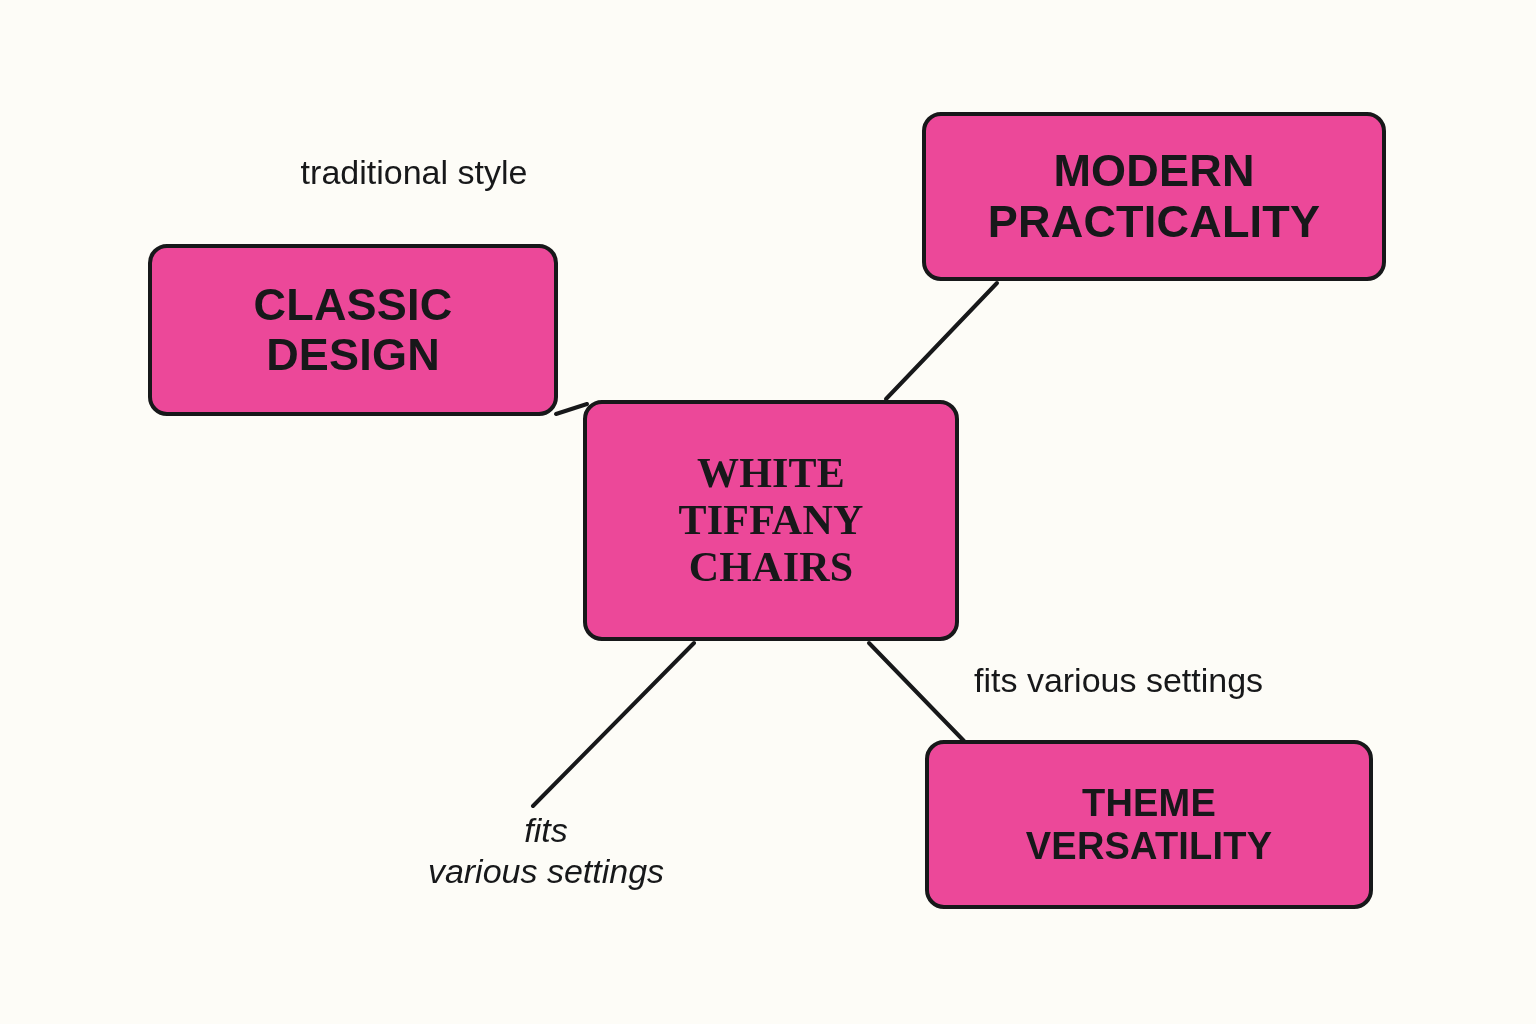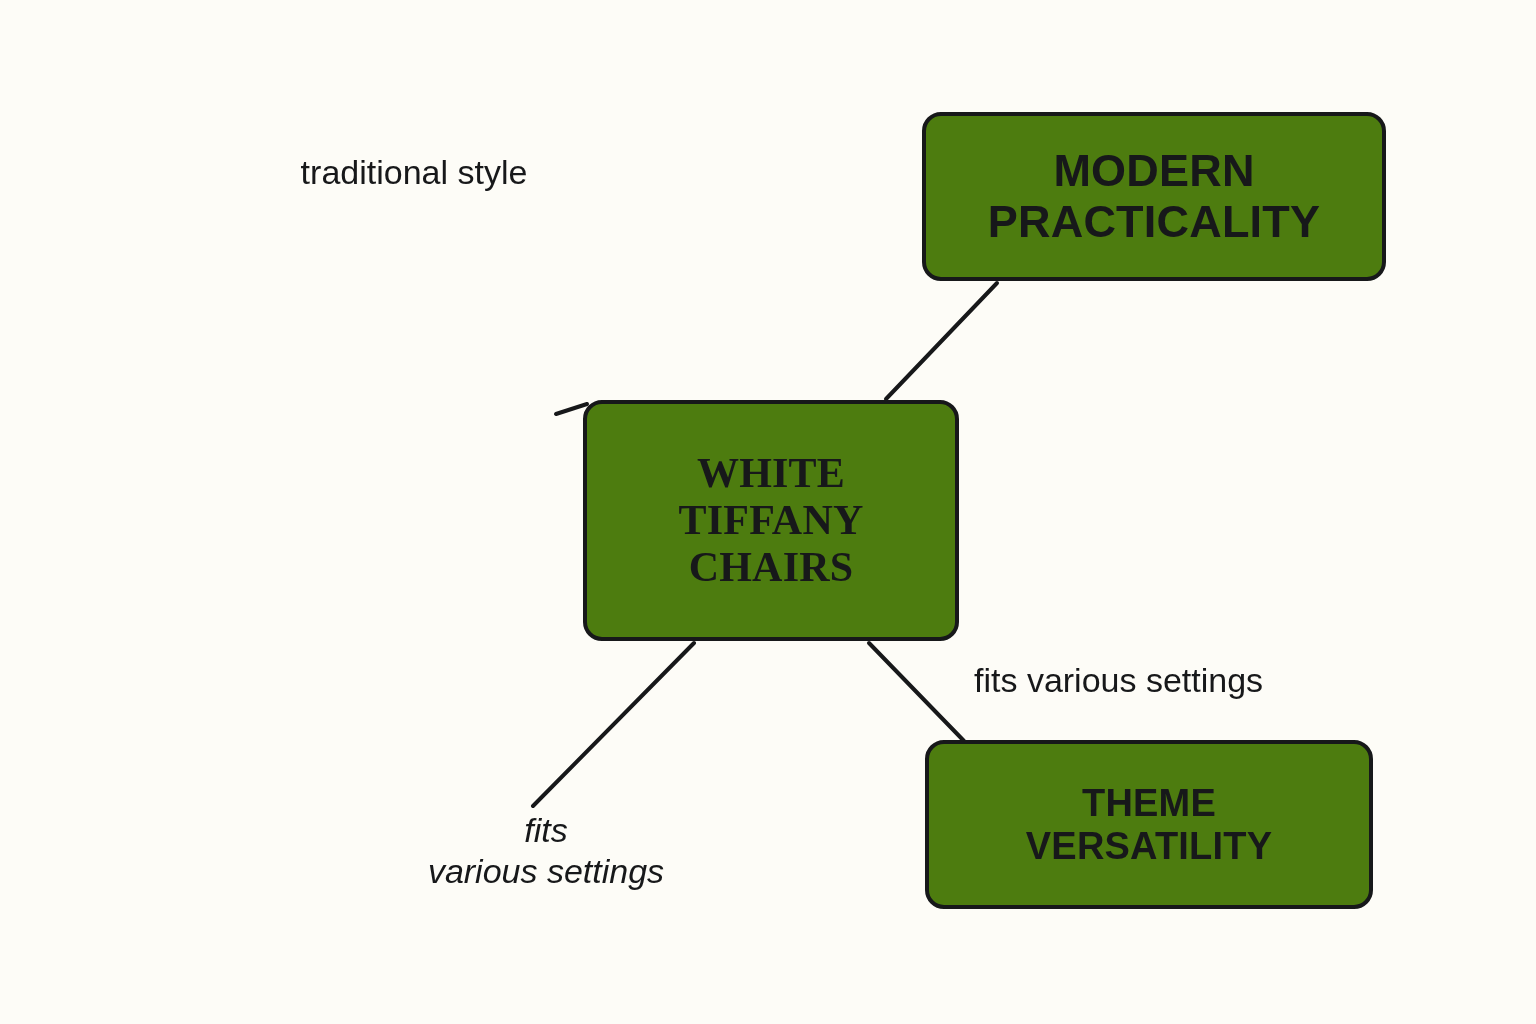--- a/index.html
+++ b/index.html
@@ -26,21 +26,21 @@
     top: 0;
     width: 1536px;
     height: 1024px;
     pointer-events: none;
   }
   .node {
     position: absolute;
     box-sizing: border-box;
     border: 4px solid #17181A;
     border-radius: 19px;
-    background: #4d7c0f;
+    background: #ec4899;
     display: flex;
     align-items: center;
     justify-content: center;
     text-align: center;
     z-index: 2;
   }
   .node-label {
     font-weight: bold;
     color: #17181A;
     letter-spacing: 0.2px;
@@ -99,20 +99,24 @@
 
     <line x1="587" y1="404" x2="556" y2="414" stroke="#17181A" stroke-width="4" stroke-linecap="round"></line>
 
     <line x1="886" y1="399" x2="997" y2="283" stroke="#17181A" stroke-width="4" stroke-linecap="round"></line>
 
     <line x1="869" y1="643" x2="964" y2="741" stroke="#17181A" stroke-width="4" stroke-linecap="round"></line>
 
     <line x1="694" y1="643" x2="533" y2="806" stroke="#17181A" stroke-width="4" stroke-linecap="round"></line>
   </svg>
 
+  <div class="node" id="node-classic-design">
+    <span class="node-label">CLASSIC
+DESIGN</span>
+  </div>
 
   <div class="node" id="node-modern-practicality">
     <span class="node-label">MODERN
 PRACTICALITY</span>
   </div>
 
   <div class="node" id="node-white-tiffany-chairs">
     <span class="node-label">WHITE
 TIFFANY
 CHAIRS</span>

